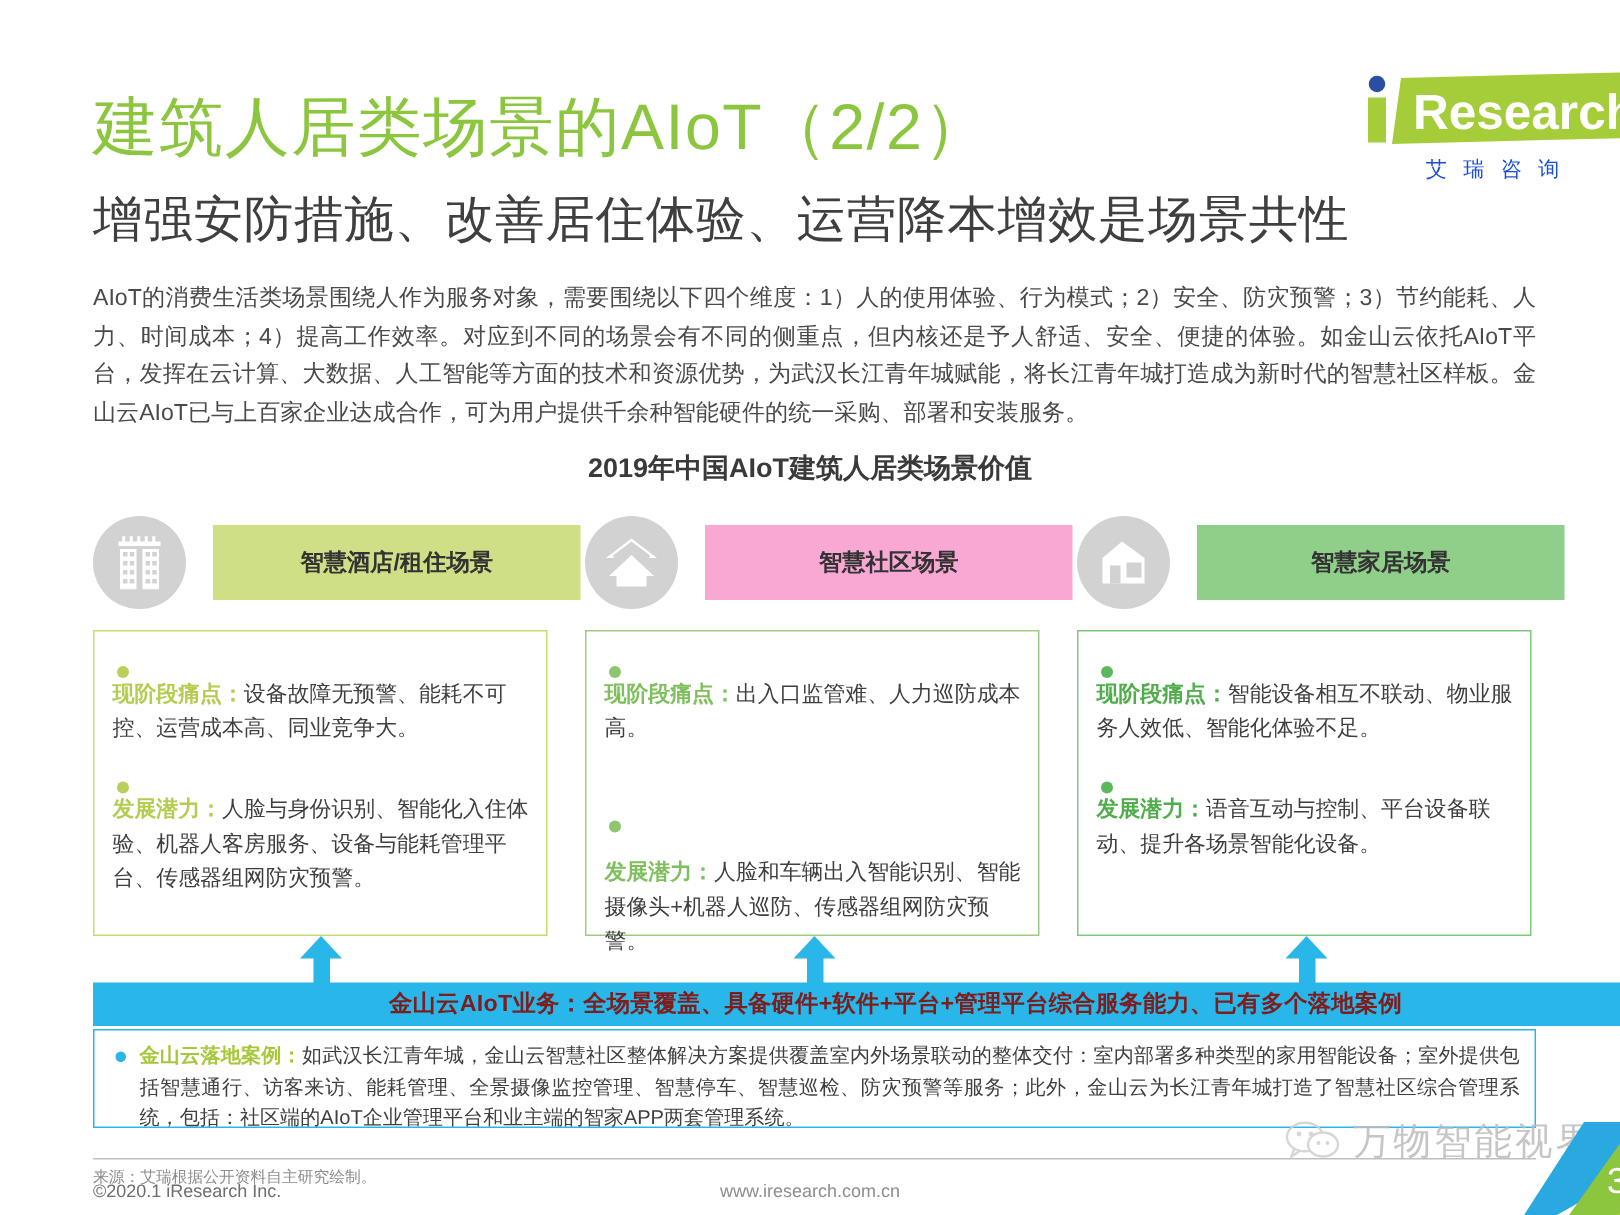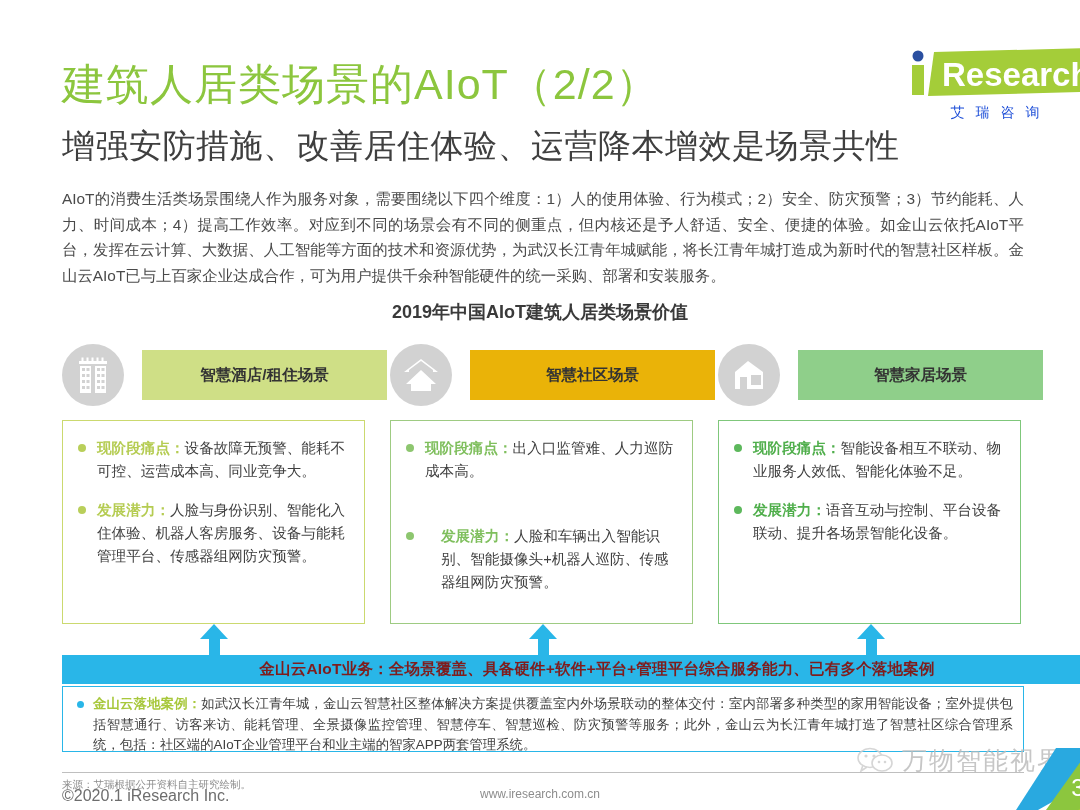--- a/index.html
+++ b/index.html
@@ -57,32 +57,32 @@
   .head-circle{
     position:absolute;left:0;top:0;width:62px;height:62px;border-radius:50%;
     background:#d2d2d2;display:flex;align-items:center;justify-content:center;
   }
   .head-label{
     position:absolute;left:80px;top:6px;right:-20px;height:50px;
     display:flex;align-items:center;justify-content:center;
     font-size:15.5px;font-weight:bold;color:#333;
   }
   .c1 .head-label{background:#cfdf86;}
-  .c2 .head-label{background:#eab308;}
+  .c2 .head-label{background:#f9a8d4;}
   .c3 .head-label{background:#8fcf8a;}
 
   .col-box{
     position:absolute;left:0;top:76px;width:303px;height:204px;
     background:#ffffff;box-sizing:border-box;
   }
   .c1 .col-box{border:1.5px solid #cbd96f;}
   .c2 .col-box{border:1.5px solid #9ecb82;}
   .c3 .col-box{border:1.5px solid #7fc77b;}
 
-  .bullet-row{display:flex;margin:0 10px 0 12px;padding-top:16px;}
+  .bullet-row{display:flex;margin:0 10px 0 12px;padding-top:16px;flex-direction:column;}
   .bullet-dot{
     flex:0 0 auto;width:8px;height:8px;border-radius:50%;
     margin:7px 11px 0 3px;
   }
   .c1 .bullet-dot{background:#b9cf5a;}
   .c2 .bullet-dot{background:#8dc66f;}
   .c3 .bullet-dot{background:#5db85c;}
   .bullet-txt{font-size:14.6px;line-height:23px;color:#3f3f3f;}
   .bk{font-weight:bold;}
   .c1 .bk{color:#b5cc52;}
@@ -125,21 +125,21 @@
   }
 
   
   .source{
     position:absolute;left:62px;top:778px;font-size:10.5px;color:#8d8d8d;
   }
   .foot-rule{
     position:absolute;left:62px;top:772px;width:962px;height:1px;background:#bfbfbf;
   }
   .copyright{
-    position:absolute;left:62px;top:787px;font-size:16px;color:#6d6d6d;
+    position:absolute;left:62px;top:787px;font-size:12px;color:#6d6d6d;
   }
   .site{
     position:absolute;left:0;top:787px;width:1080px;text-align:center;
     font-size:12px;color:#8d8d8d;
   }
   .corner{position:absolute;right:0;bottom:0;width:96px;height:62px;overflow:hidden;}
   .pagenum{
     position:absolute;right:14px;bottom:8px;font-size:24px;color:#ffffff;
     z-index:3;font-weight:400;
   }

